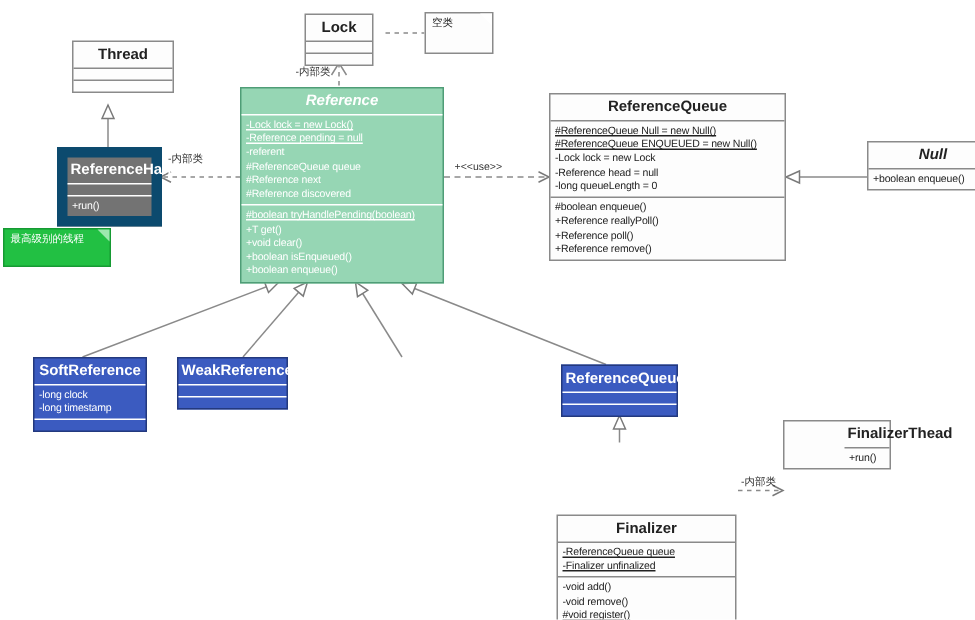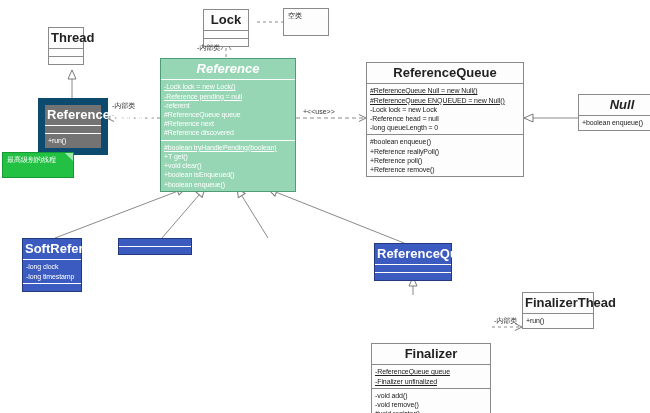--- a/index.html
+++ b/index.html
@@ -21,21 +21,21 @@
   .cls {
     position: absolute;
     box-sizing: border-box;
     border: 1px solid #8a8a8a;
     background: #fdfdfd;
     z-index: 5;
   }
   .cls .title {
     text-align: center;
     font-weight: bold;
-    font-size: 13px;
+    font-size: 10px;
     padding: 3px 2px 3px 2px;
     line-height: 1.1;
     border-bottom: 1px solid #8a8a8a;
     white-space: nowrap;
   }
   .cls .compartment {
     padding: 2px 3px 2px 3px;
     border-bottom: 1px solid #8a8a8a;
     line-height: 1.32;
   }
@@ -156,21 +156,21 @@
       <path d="M268,238 L237,188" marker-end="url(#hollowTri)"></path>
 
       <path d="M404,243 L268,189" marker-end="url(#hollowTri)"></path>
 
       <path d="M413,295 L413,277" marker-end="url(#hollowTri)"></path>
 
       <path d="M492,327 L522,327" stroke-dasharray="3,3" marker-end="url(#openArrow)"></path>
     </g>
   </svg>
 
-  <div class="cls" style="left:48px; top:27px; width:36px;">
+  <div class="cls" style="left:48px; top:27px; width:68px;">
     <div class="title">Thread</div>
     <div class="compartment empty"></div>
     <div class="compartment empty"></div>
   </div>
 
   <div class="cls" style="left:203px; top:9px; width:46px;">
     <div class="title">Lock</div>
     <div class="compartment empty"></div>
     <div class="compartment empty"></div>
   </div>
@@ -229,30 +229,31 @@
     </div>
   </div>
 
   <div class="cls abstract" style="left:578px; top:94px; width:88px;">
     <div class="title">Null</div>
     <div class="compartment">
       <div class="row">+boolean enqueue()</div>
     </div>
   </div>
 
-  <div class="cls blue" style="left:22px; top:238px; width:60px;">
+  <div class="cls blue" style="left:22px; top:238px; width:76px;">
     <div class="title">SoftReference</div>
     <div class="compartment">
       <div class="row">-long clock</div>
       <div class="row">-long timestamp</div>
     </div>
     <div class="compartment empty"></div>
   </div>
 
   <div class="cls blue" style="left:118px; top:238px; width:74px;">
+    <div class="title">WeakReference</div>
     <div class="compartment empty"></div>
     <div class="compartment empty"></div>
   </div>
 
 
   <div class="cls blue" style="left:374px; top:243px; width:78px;">
     <div class="title">ReferenceQueue</div>
     <div class="compartment empty"></div>
     <div class="compartment empty"></div>
   </div>
@@ -267,21 +268,21 @@
       <div class="row">-void add()</div>
       <div class="row">-void remove()</div>
       <div class="row stat">#void register()</div>
       <div class="row">-void runFinalizer()</div>
       <div class="row stat">-void forkSecondaryFinalizer()</div>
       <div class="row stat">#void runFinalization()</div>
       <div class="row stat">#void runAllFinalizers()</div>
     </div>
   </div>
 
-  <div class="cls" style="left:522px; top:292px; width:72px;">
+  <div class="cls" style="left:522px; top:280px; width:72px;padding-left:40px;">
     <div class="title">FinalizerThead</div>
     <div class="compartment">
       <div class="row">+run()</div>
     </div>
   </div>
 
   <div class="edgelabel" style="left:197px; top:43px;">-内部类</div>
 
   <div class="edgelabel" style="left:112px; top:101px;">-内部类</div>
 

